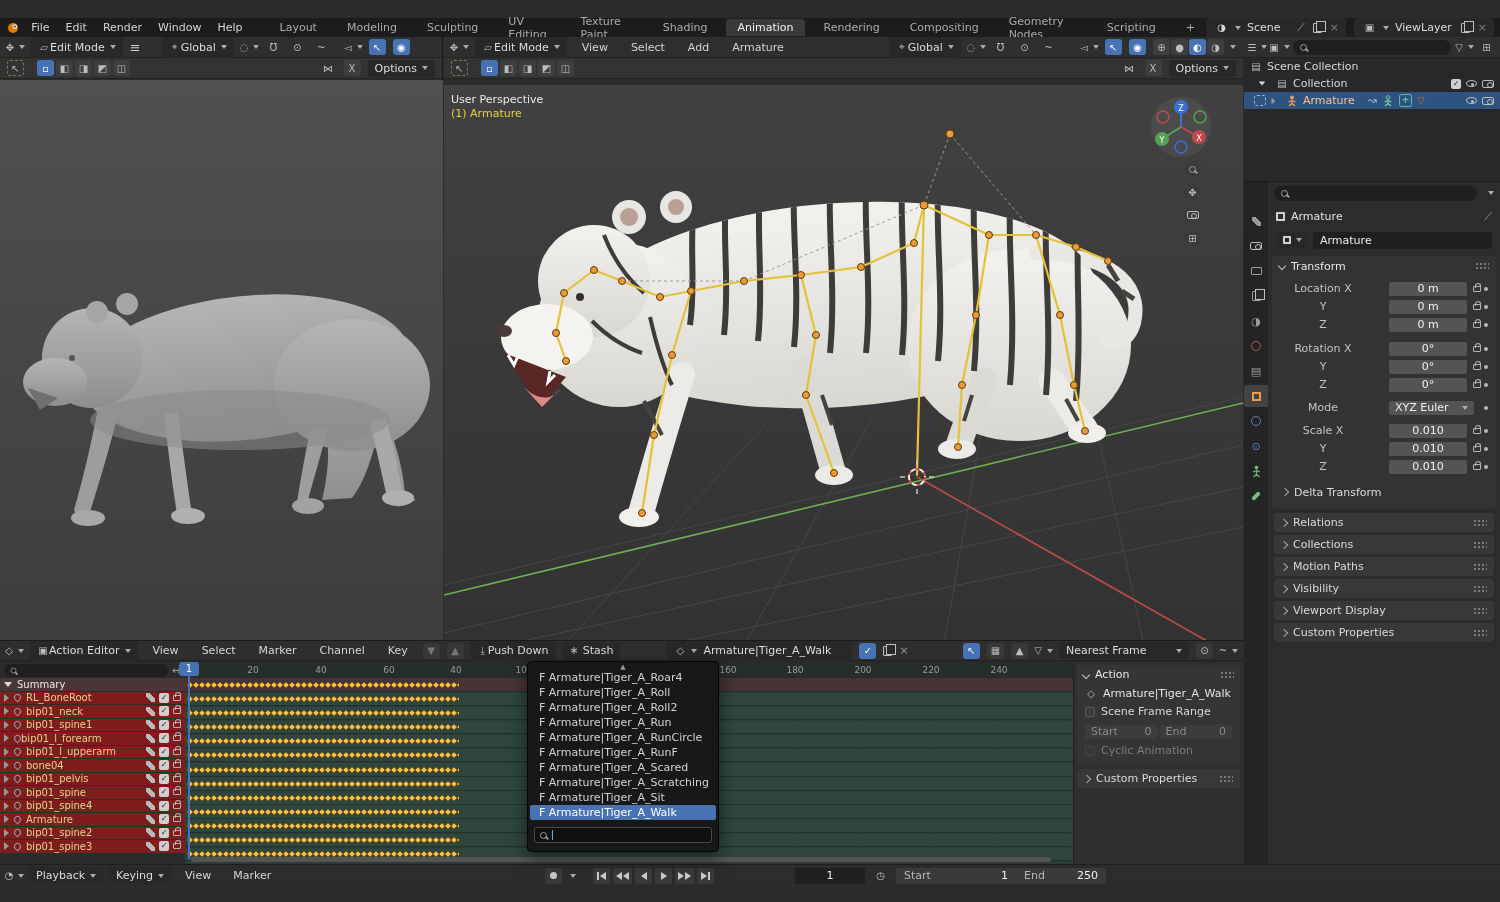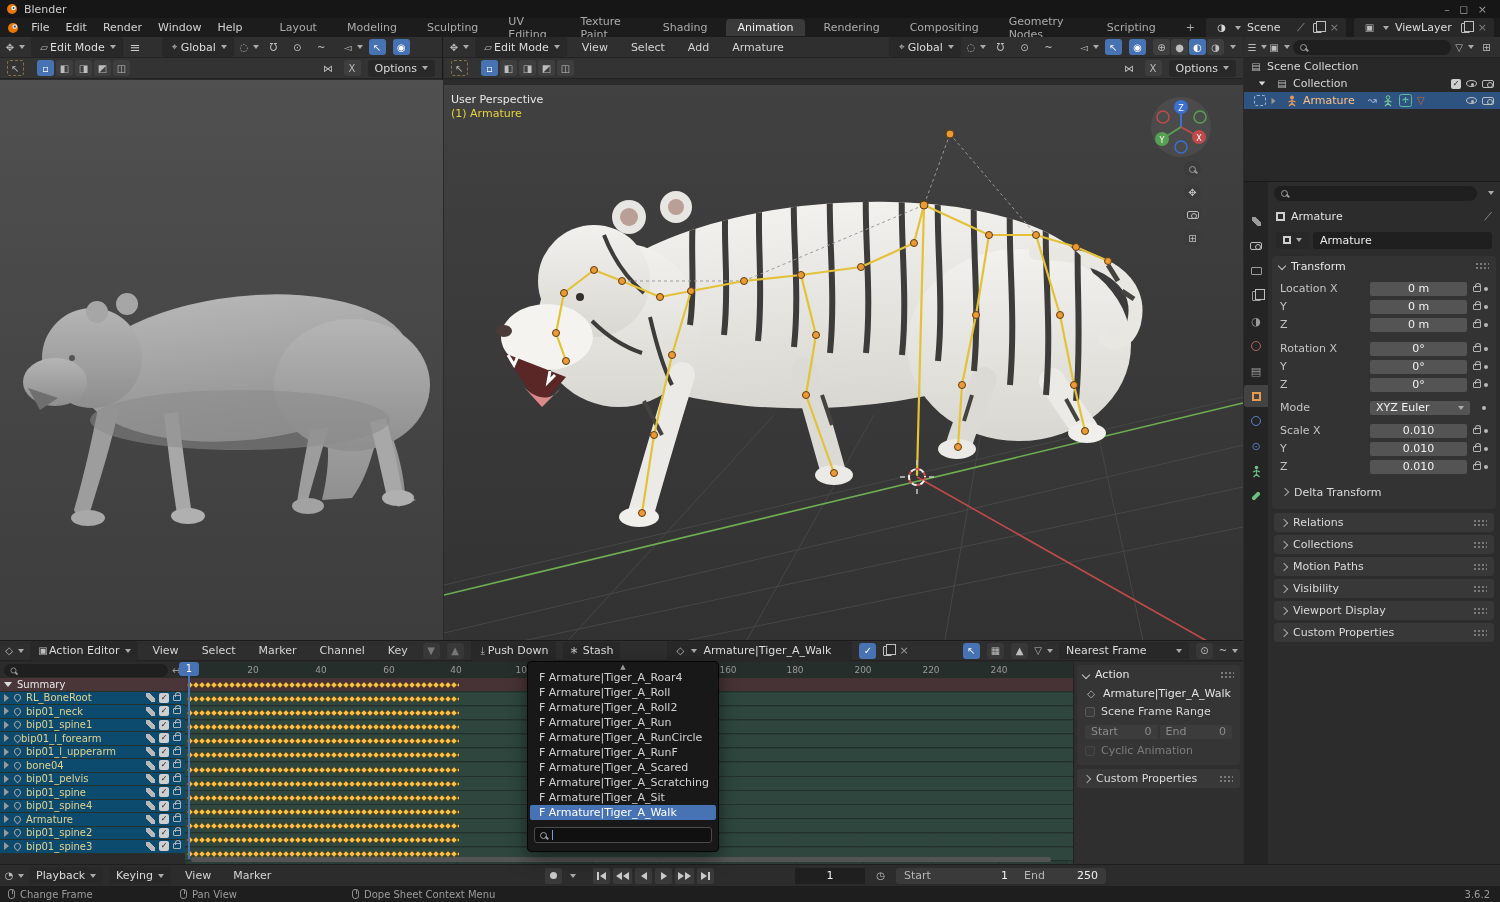--- a/index.html
+++ b/index.html
@@ -11,33 +11,33 @@
   .chevd{display:inline-block;width:6px;height:6px;border-right:1.5px solid #c6c6c6;border-bottom:1.5px solid #c6c6c6;transform:rotate(45deg);margin-right:6px}
   .chevr{display:inline-block;width:6px;height:6px;border-right:1.5px solid #a8a8a8;border-bottom:1.5px solid #a8a8a8;transform:rotate(-45deg);margin-right:6px}
   .pill{background:#282828;border-radius:3px;padding:2px 7px;display:flex;align-items:center;color:#dcdcdc}
   .ic{width:17px;height:16px;border-radius:3px;display:flex;align-items:center;justify-content:center;color:#bdbdbd;font-size:10px;flex:none}
   .ic.on{background:#4772b3;color:#fff}
   .menu{padding:2px 8px;color:#d4d4d4;border-radius:3px}
   .tab{padding:2px 11px;color:#ababab;border-radius:4px 4px 0 0}
   .tab.active{background:#3a3a3a;color:#f2f2f2}
   .vhead{background:#2f2f2f;border-bottom:1px solid #232323;display:flex;align-items:center;gap:7px;padding:0 7px}
   .field{background:#545454;border-radius:2px;color:#f1f1f1;text-align:center;height:14px;line-height:14px}
-  .plabel{color:#c3c3c3;text-align:left;width:86px;margin-right:4px;flex:none}
+  .plabel{color:#c3c3c3;text-align:center;width:86px;margin-right:23px;flex:none}
   .lock{width:8px;height:6px;border:1px solid #b3b3b3;border-radius:1px;position:relative;margin:0 3px 0 6px;flex:none}
   .lock:before{content:'';position:absolute;top:-4px;left:1px;width:4px;height:4px;border:1px solid #b3b3b3;border-bottom:none;border-radius:3px 3px 0 0}
   .dot4{width:4px;height:4px;border-radius:50%;background:#b9b9b9;flex:none}
   .panelbar{height:19px;background:#383838;border-radius:3px;margin:3px 6px;display:flex;align-items:center;padding:0 7px;color:#dadada}
   .pdots{margin-left:auto;width:14px;height:8px;background:radial-gradient(circle 1px,#7a7a7a 1px,transparent 1.2px);background-size:4px 4px;flex:none}
   .cbx{width:10px;height:10px;background:#cfcfcf;border-radius:2px;color:#1c1c1c;font-size:8px;line-height:10px;text-align:center;flex:none}
   .cbx.off{background:#3a3a3a;border:1px solid #5a5a5a}
   .trir{display:inline-block;width:0;height:0;border-top:4px solid transparent;border-bottom:4px solid transparent;border-left:5px solid #999;margin-right:5px}
   .trid{display:inline-block;width:0;height:0;border-left:4px solid transparent;border-right:4px solid transparent;border-top:5px solid #ddd;margin-right:5px}
   .pin{width:7px;height:7px;border:1px solid #999;border-radius:50% 50% 50% 0;transform:rotate(-45deg);flex:none}
   .wr{width:9px;height:9px;background:linear-gradient(45deg,transparent 32%,#b9b9b9 32% 68%,transparent 68%);flex:none}
-  .chrow{height:13.5px;display:flex;align-items:center;padding:0 4px;background:#0c4a6e;border-bottom:1px solid #24312b;color:#e2d28f;font-size:10px}
+  .chrow{height:13.5px;display:flex;align-items:center;padding:0 4px;background:#7f1d1d;border-bottom:1px solid #24312b;color:#e2d28f;font-size:10px}
   .keyrow{position:absolute;left:0;right:0;height:13.5px;background:#2e463e;border-bottom:1px solid #24312b}
   .keystrip{position:absolute;left:2px;top:2.5px;width:272px;height:8px;background:radial-gradient(circle 2.6px at 3px 4px,#f0c14f 0 1.8px,#8a5f17 1.9px 2.6px,transparent 2.7px);background-size:6px 8px;background-repeat:repeat-x}
   .ditem{height:15px;line-height:15px;padding:0 9px;color:#d2d2d2;white-space:nowrap}
   .ditem.sel{background:#4772b3;color:#fff;border-radius:2px}
   .tl{width:0;height:0;border-top:4px solid transparent;border-bottom:4px solid transparent;border-right:6px solid #ccc}
   .tr2{width:0;height:0;border-top:4px solid transparent;border-bottom:4px solid transparent;border-left:6px solid #ccc}
   .vbar{width:2px;height:8px;background:#ccc}
   .tbtn{height:16px;min-width:17px;background:#3a3a3a;border-radius:2px;display:flex;align-items:center;justify-content:center;gap:1px;padding:0 3px}
   .mag{width:7px;height:7px;border:1.5px solid #9a9a9a;border-radius:50%;position:relative;flex:none}
   .mag:after{content:'';position:absolute;width:4px;height:1.5px;background:#9a9a9a;transform:rotate(45deg);right:-3px;bottom:-1px}
@@ -51,29 +51,20 @@
   .copyic:after{content:'';position:absolute;left:2px;top:-3px;width:8px;height:9px;border:1px solid #c0c0c0;background:#282828}
   .ptab{width:24px;height:22px;display:flex;align-items:center;justify-content:center}
   .ptab.active{background:#434343;border-radius:3px 0 0 3px}
   .hintitem{display:flex;align-items:center;color:#9c9c9c}
 </style>
 </head>
 <body>
 
 <div id="app">
 
-  <div class="abs fx" style="left:0;top:0;width:1500px;height:18px;background:#161616;padding-left:6px;gap:6px">
-    <svg width="12" height="12">
-        <circle cx="6" cy="6" r="5" fill="#ea7600"></circle>
-        <circle cx="7.5" cy="5" r="2.2" fill="#fff"></circle>
-        <circle cx="7.5" cy="5" r="1" fill="#2a4a70"></circle>
-      </svg>
-    <span style="color:#cdcdcd">Blender</span>
-    <span style="margin-left:auto;margin-right:10px;color:#9a9a9a;letter-spacing:3px">– ◻ ×</span>
-  </div>
 
   <div class="abs fx" style="left:0;top:18px;width:1500px;height:19px;background:#1c1c1c;padding:0 6px">
     <svg width="14" height="12" style="margin-right:4px">
         <circle cx="7" cy="6" r="5" fill="#ea7600"></circle>
         <circle cx="8.8" cy="4.6" r="2.4" fill="#e8e8e8"></circle>
         <circle cx="8.8" cy="4.6" r="1.1" fill="#27496d"></circle>
       </svg>
     <span class="menu">File</span>
     <span class="menu">Edit</span>
     <span class="menu">Render</span>
@@ -959,29 +950,14 @@
           <span style="color:#b5b5b5">Start</span>
           <span style="margin-left:auto;color:#f0f0f0">1</span>
         </div>
       <div class="fx" style="width:90px;height:16px;background:#3a3a3a;border-radius:0 3px 3px 0;margin-left:-7px;padding:0 8px">
           <span style="color:#b5b5b5">End</span>
           <span style="margin-left:auto;color:#f0f0f0">250</span>
         </div>
     </div>
   </div>
 
-  <div class="abs fx" style="left:0;top:886px;width:1500px;height:16px;background:#1e1e1e;padding:0 8px;font-size:10px">
-    <span class="hintitem abs" style="left:8px">
-        <span class="mouse"></span>
-        <span>Change Frame</span>
-      </span>
-    <span class="hintitem abs" style="left:180px">
-        <span class="mouse"></span>
-        <span>Pan View</span>
-      </span>
-    <span class="hintitem abs" style="left:352px">
-        <span class="mouse"></span>
-        <span>Dope Sheet Context Menu</span>
-      </span>
-    <span class="abs" style="right:10px;color:#9c9c9c">3.6.2</span>
-  </div>
 
 </div>
 
 </body></html>

